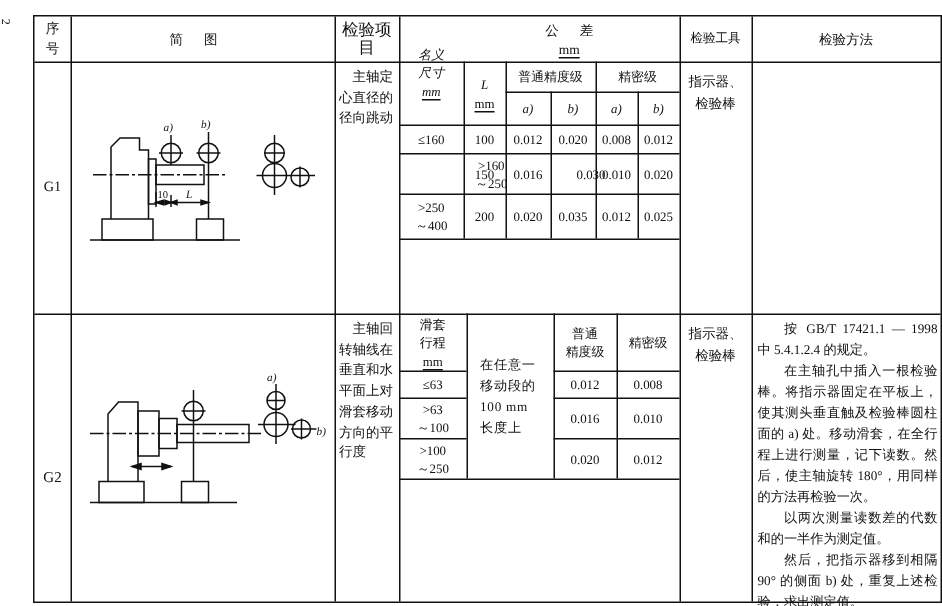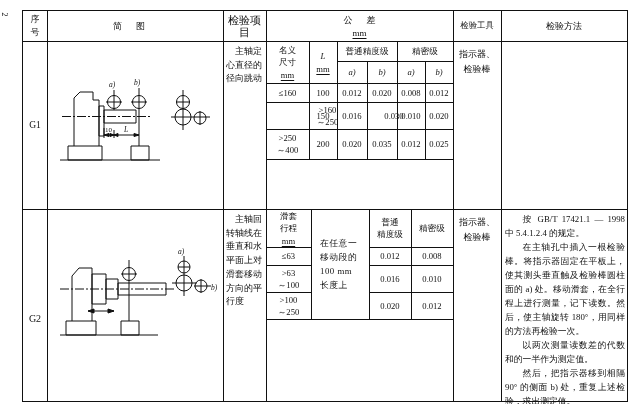--- a/index.html
+++ b/index.html
@@ -45,21 +45,21 @@
     <div class="vl" style="left:243px;top:0;height:390px;"></div>
     <div class="vl" style="left:430px;top:0;height:390px;"></div>
     <div class="vl" style="left:478px;top:0;height:390px;"></div>
 
     <div class="hl" style="top:30px;left:0;width:604px;"></div>
     <div class="hl" style="top:198px;left:0;width:604px;"></div>
 
     <div class="cell hdr" style="left:0;top:0;width:24px;height:30px;"><span class="seqv">序号</span></div>
     <div class="cell hdr wide2" style="left:18px;top:0;width:176px;height:30px;">简图</div>
     <div class="cell hdr" style="left:200px;top:0;width:43px;height:30px;font-size:11px;">检验项目</div>
-    <div class="cell hdr" style="left:243px;top:0;width:187px;height:30px;">
+    <div class="cell hdr" style="left:243px;top:0;width:187px;height:30px;padding-left:20px;">
       <span class="stack">
         <span class="wide2">公差</span>
         <span class="unit">mm</span>
       </span>
     </div>
     <div class="cell hdr" style="left:478px;top:0;width:126px;height:30px;">检验方法</div>
     <div class="cell hdr" style="left:430px;top:0;width:48px;height:30px;font-size:8.4px;">检验工具</div>
 
     <div class="cell" style="left:0;top:30px;width:24px;height:168px;font-size:9.5px;">G1</div>
 
@@ -115,21 +115,21 @@
     <div class="vl" style="left:314px;top:30px;height:118px;"></div>
     <div class="vl" style="left:344px;top:50px;height:98px;"></div>
     <div class="vl" style="left:374px;top:30px;height:118px;"></div>
     <div class="vl" style="left:402px;top:50px;height:98px;"></div>
     <div class="hl" style="top:50px;left:314px;width:116px;"></div>
     <div class="hl" style="top:72px;left:243px;width:187px;"></div>
     <div class="hl" style="top:91px;left:243px;width:187px;"></div>
     <div class="hl" style="top:118px;left:243px;width:187px;"></div>
     <div class="hl" style="top:148px;left:243px;width:187px;"></div>
 
-    <div class="cell" style="left:243px;top:30px;width:43px;height:42px;">
+    <div class="cell" style="left:243px;top:16px;width:43px;height:42px;font-style:italic;">
       <span class="stack">
         <span class="nmw">名义尺寸</span>
         <span class="unit">mm</span>
       </span>
     </div>
     <div class="cell" style="left:286px;top:30px;width:28px;height:42px;">
       <span class="stack">
         <span class="ab">L</span>
         <span class="unit">mm</span>
       </span>

